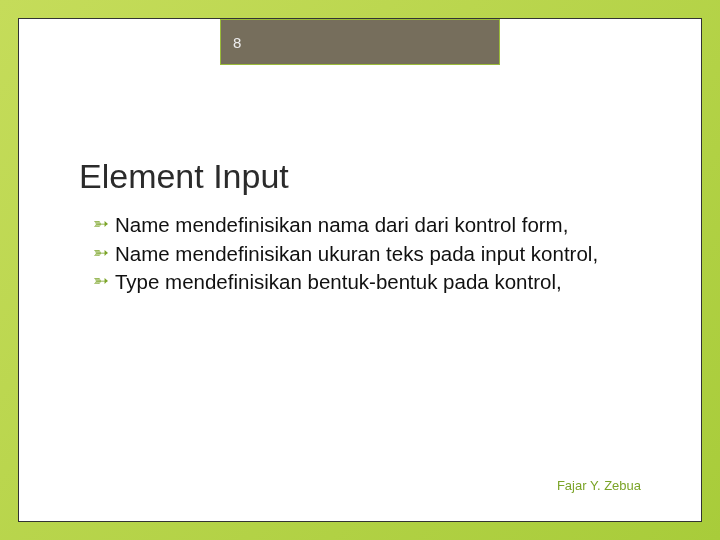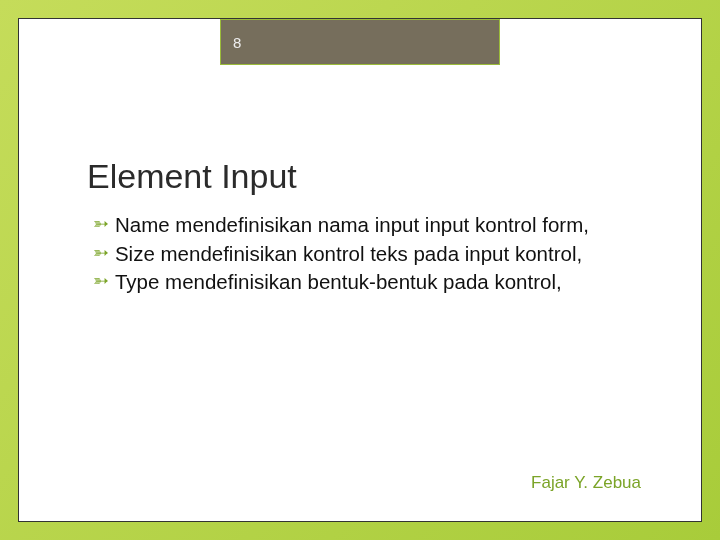--- a/index.html
+++ b/index.html
@@ -35,21 +35,20 @@
     color: #eee;
     font-size: 15px;
   }
   .title {
     position: absolute;
     top: 138px;
     left: 60px;
     font-size: 34px;
     font-weight: 400;
     color: #2b2b2b;
-    margin-left: 8px;
   }
   .bullets {
     position: absolute;
     top: 192px;
     left: 74px;
     right: 80px;
     font-size: 20.5px;
     line-height: 1.35;
     color: #111;
   }
@@ -66,41 +65,41 @@
     line-height: 1.35;
   }
   .bullet-text {
     flex: 1;
   }
   .footer {
     position: absolute;
     bottom: 28px;
     right: 60px;
     color: #7ba428;
-    font-size: 17px;
+    font-size: 13px;
   }
 </style>
 </head>
 <body>
 
 <div class="slide">
   <div class="slide-number-box">
     <span>8</span>
   </div>
 
   <div class="title">Element Input</div>
 
   <div class="bullets">
     <div class="bullet-row">
       <span class="bullet-icon">➳</span>
-      <span class="bullet-text">Name mendefinisikan nama input input kontrol form,</span>
+      <span class="bullet-text">Name mendefinisikan nama dari dari kontrol form,</span>
     </div>
     <div class="bullet-row">
       <span class="bullet-icon">➳</span>
-      <span class="bullet-text">Size mendefinisikan kontrol teks pada input kontrol,</span>
+      <span class="bullet-text">Name mendefinisikan ukuran teks pada input kontrol,</span>
     </div>
     <div class="bullet-row">
       <span class="bullet-icon">➳</span>
       <span class="bullet-text">Type mendefinisikan bentuk-bentuk pada kontrol,</span>
     </div>
   </div>
 
   <div class="footer">Fajar Y. Zebua</div>
 </div>
 

